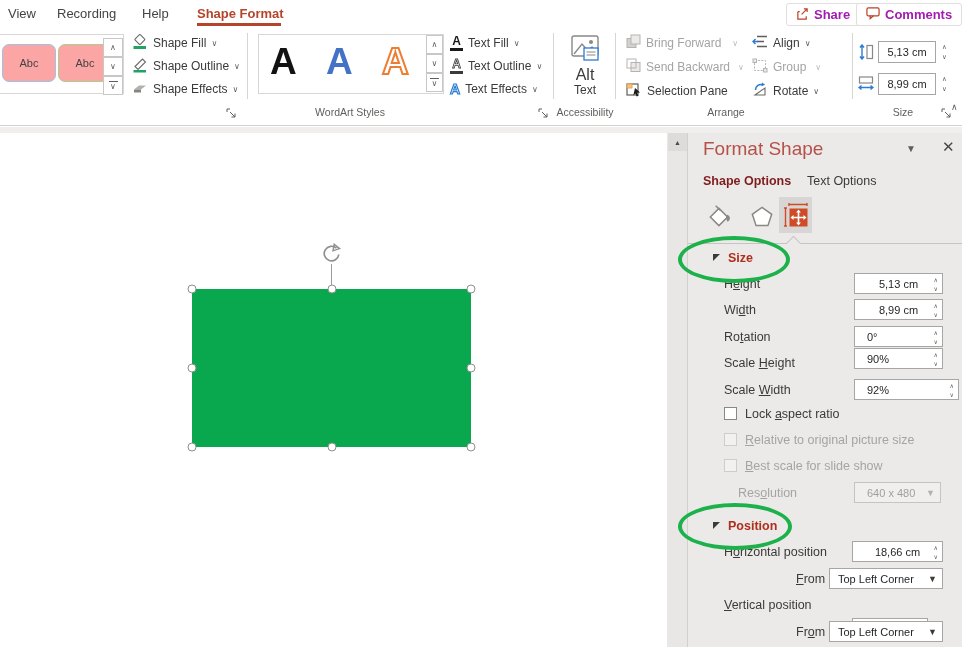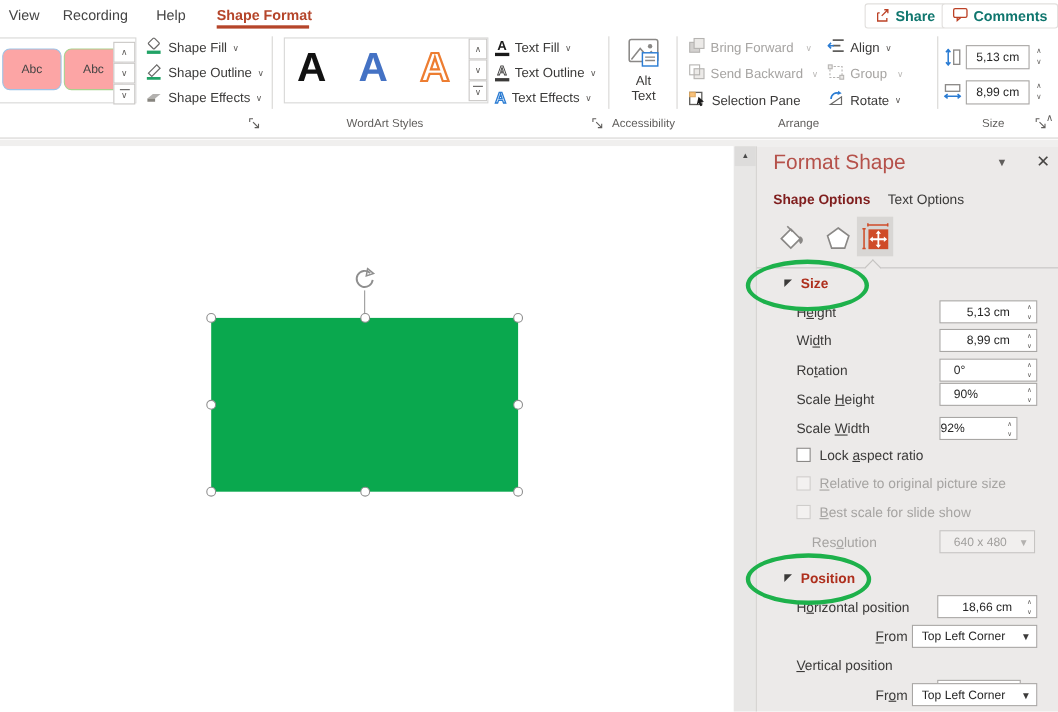--- a/index.html
+++ b/index.html
@@ -3,21 +3,21 @@
 <meta charset="utf-8">
 <style>
   * { margin:0; padding:0; box-sizing:border-box; }
   html,body { width:962px; height:647px; }
   body { font-family:"Liberation Sans", sans-serif; background:#fff; position:relative; overflow:hidden; }
   .abs { position:absolute; }
   .topbar { left:0; top:0; width:962px; height:28px; background:#fff; }
   .mtab { font-size:13px; color:#444; top:6px; cursor:default; }
   .mtab-active { color:#b5452a; font-weight:bold; }
   .tab-underline { height:3px; background:#b5452a; top:23px; }
-  .pillbtn { top:3px; height:23px; border:1px solid #e1dfdd; border-radius:3px; display:flex; align-items:center; gap:5px; padding:0 9px; color:#0f766e; font-size:13px; font-weight:bold; background:#fff; }
+  .pillbtn { top:3px; height:23px; border:1px solid #e1dfdd; border-radius:3px; display:flex; align-items:center; gap:5px; padding:0 9px; color:#a21caf; font-size:13px; font-weight:bold; background:#fff; }
   .ribbon { left:0; top:28px; width:962px; height:98px; background:#fff; border-bottom:1px solid #d5d3d1; }
   .substrip { left:0; top:127px; width:962px; height:6px; background:#f0efee; }
   .vdiv { width:1px; background:#d8d6d4; top:5px; height:66px; }
   .grplabel { font-size:10.5px; color:#605e5c; top:78px; text-align:center; }
   .thumb { top:16px; width:54px; height:38px; border-radius:7px; background:#fca5a5; display:flex; align-items:center; justify-content:center; font-size:11px; color:#444; }
   .gbtn { width:20px; height:19px; background:#fff; border:1px solid #c9c7c5; color:#605e5c; font-size:8px; display:flex; align-items:center; justify-content:center; flex-direction:column; line-height:1; }
   .rrow { height:16px; display:flex; align-items:center; gap:5px; font-size:12px; color:#3b3a39; white-space:nowrap; }
   .chev { font-size:8px; color:#605e5c; }
   .dis { color:#a6a4a2 !important; }
   .dis .chev { color:#bdbbb9; }
@@ -165,21 +165,21 @@
   <div class="abs vdiv" style="left:553px;"></div>
 
   <div class="abs" style="left:560px;top:6px;width:50px;height:66px;display:flex;flex-direction:column;align-items:center;">
     <span><svg width="30" height="28" viewBox="0 0 30 28">
       <rect x="2" y="2" width="26" height="20" rx="2" fill="#fff" stroke="#8a8886" stroke-width="1.4"></rect>
       <circle cx="21" cy="8" r="2" fill="#8a8886"></circle>
       <path d="M4 20 L12 10 L18 17 L22 13 L27 19" fill="none" stroke="#8a8886" stroke-width="1.4"></path>
       <rect x="14" y="14" width="14" height="12" fill="#fff" stroke="#2b7cd3" stroke-width="1.3"></rect>
       <path d="M16.5 18 h9 M16.5 21 h9" stroke="#8a8886" stroke-width="1.2"></path>
     </svg></span>
-    <span style="font-size:12px;color:#3b3a39;line-height:1.15;">Alt</span>
+    <span style="font-size:16px;color:#3b3a39;line-height:1.15;">Alt</span>
     <span style="font-size:12px;color:#3b3a39;line-height:1.15;">Text</span>
   </div>
   <div class="abs grplabel" style="left:545px;width:80px;">Accessibility</div>
 
   <div class="abs vdiv" style="left:615px;"></div>
 
   <div class="abs rrow dis" style="left:626px;top:7px;">
     <span><svg width="15" height="15" viewBox="0 0 15 15">
           <rect x="1" y="4.5" width="9" height="9" fill="#d3d1cf" stroke="#b5b3b1"></rect>
           <rect x="5" y="1" width="9" height="9" fill="#eceae8" stroke="#b5b3b1"></rect>
@@ -363,21 +363,21 @@
   <div class="abs plabel" style="left:36px;top:223px;">Scale <u>H</u>eight</div>
   <div class="abs pfield" style="left:166px;top:215px;width:89px;height:21px;justify-content:flex-start;padding-left:12px;">
     <span>90%</span>
     <span class="spin">
         <span>∧</span>
         <span>∨</span>
       </span>
   </div>
 
   <div class="abs plabel" style="left:36px;top:250px;">Scale <u>W</u>idth</div>
-  <div class="abs pfield" style="left:166px;top:246px;width:71px;height:21px;justify-content:flex-start;">
+  <div class="abs pfield" style="left:166px;top:246px;width:105px;height:21px;justify-content:flex-start;padding-left:12px;">
     <span>92%</span>
     <span class="spin">
         <span>∧</span>
         <span>∨</span>
       </span>
   </div>
 
   <div class="abs cb" style="left:36px;top:274px;"></div>
   <div class="abs plabel" style="left:57px;top:274px;">Lock <u>a</u>spect ratio</div>
 

